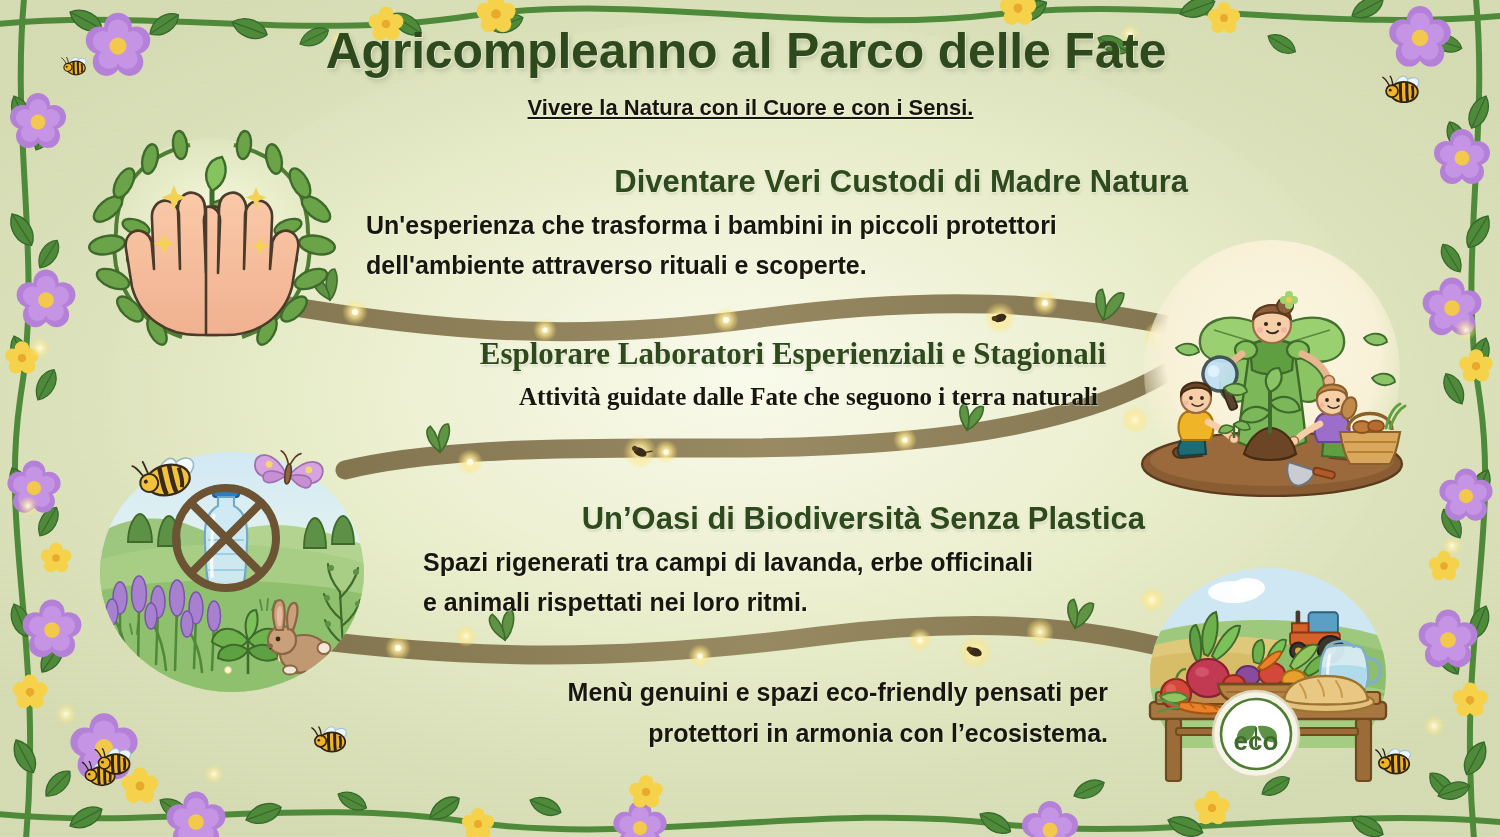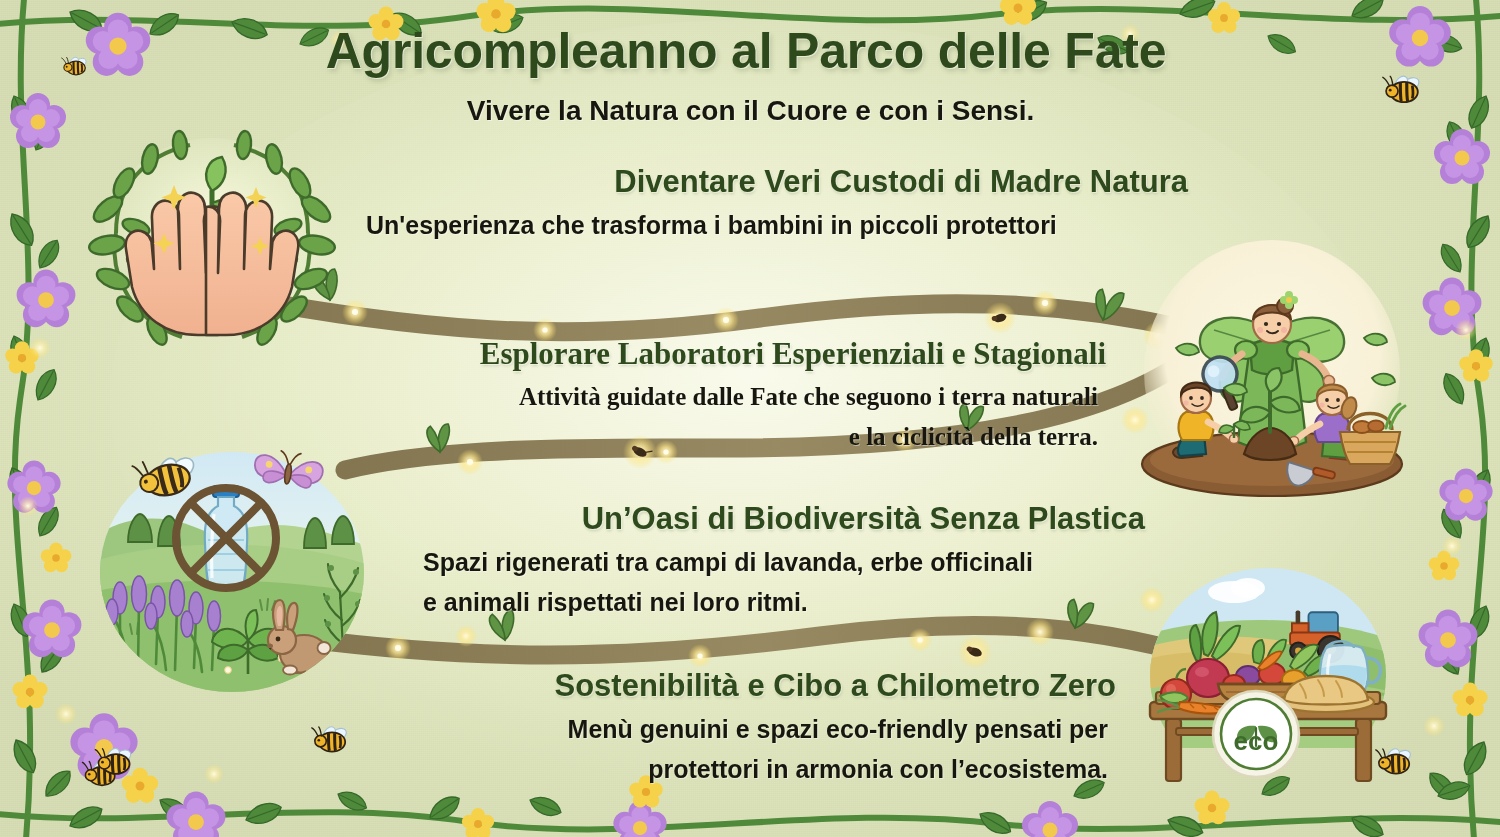--- a/index.html
+++ b/index.html
@@ -25,22 +25,23 @@
 
   
   .texts{position:absolute;inset:0;z-index:40;}
   .title{
     position:absolute;left:0;right:8px;top:22px;text-align:center;
     font-size:50px;font-weight:bold;color:#2e4a1d;letter-spacing:-.2px;
     text-shadow:1px 1px 0 rgba(255,255,255,.55), 2px 3px 5px rgba(60,80,30,.22);
   }
   .subtitle{
     position:absolute;left:1px;right:0;top:95px;text-align:center;
-    font-size:28px;font-weight:bold;color:#17170f;
+    font-size:22px;font-weight:bold;color:#17170f;
     text-shadow:1px 1px 0 rgba(255,255,255,.5);
+    text-decoration:underline;
   }
   .block{position:absolute;}
   .block h2{
     margin:0 0 2px 0;font-size:31px;font-weight:bold;color:#2e4a1d;line-height:1.18;
     text-shadow:1px 1px 0 rgba(255,255,255,.5), 1px 2px 3px rgba(60,80,30,.2);
     text-align:right;
   }
   .block p{
     margin:8px;font-size:25px;font-weight:bold;color:#17170f;line-height:1.30;
     text-shadow:1px 1px 0 rgba(255,255,255,.42);
@@ -771,34 +772,33 @@
     </g>
   </svg>
 
   <div class="texts">
     <div class="title">Agricompleanno al Parco delle Fate</div>
     <div class="subtitle">Vivere la Natura con il Cuore e con i Sensi.</div>
 
     <div class="block b1">
       <h2>Diventare Veri Custodi di Madre Natura</h2>
       <p>Un'esperienza che trasforma i bambini in piccoli protettori</p>
+      <p>dell'ambiente attraverso rituali e scoperte.</p>
     </div>
 
     <div class="block b2">
       <h2>Esplorare Laboratori Esperienziali e Stagionali</h2>
       <p>Attività guidate dalle Fate che seguono i terra naturali</p>
-      <p>e la ciclicità della terra.</p>
     </div>
 
     <div class="block b3">
       <h2>Un’Oasi di Biodiversità Senza Plastica</h2>
       <p>Spazi rigenerati tra campi di lavanda, erbe officinali</p>
       <p>e animali rispettati nei loro ritmi.</p>
     </div>
 
     <div class="block b4">
-      <h2>Sostenibilità e Cibo a Chilometro Zero</h2>
       <p>Menù genuini e spazi eco-friendly pensati per</p>
       <p>protettori in armonia con l’ecosistema.</p>
     </div>
   </div>
 
 </div>
 
 </body></html>

